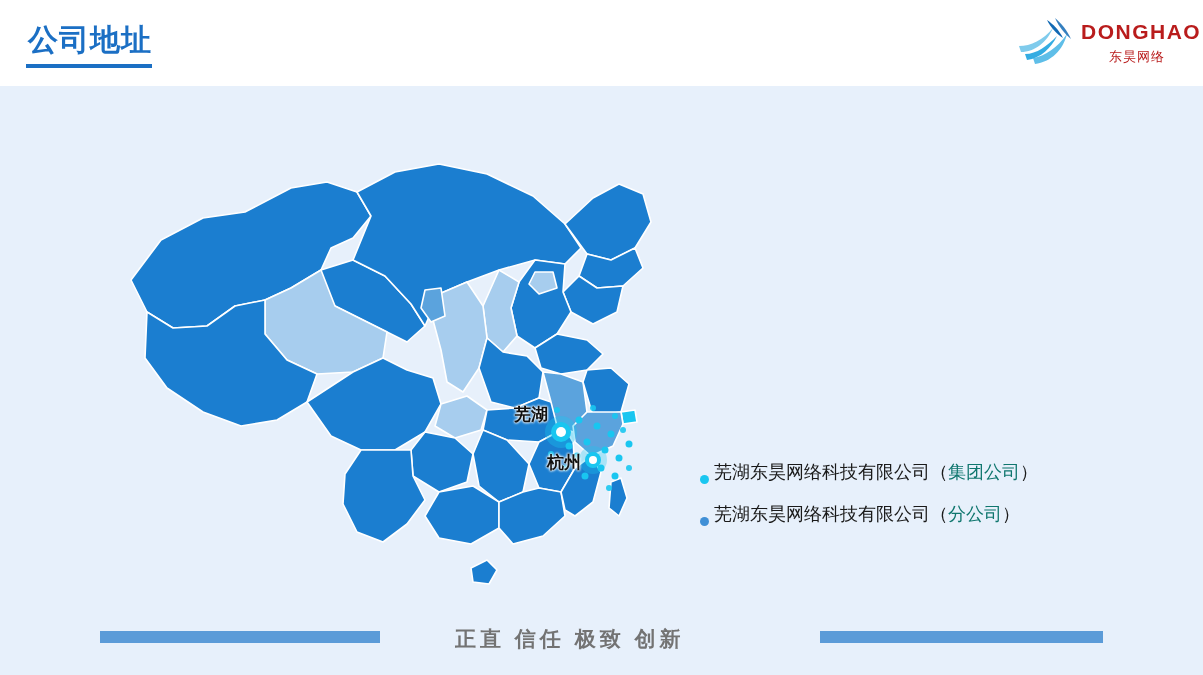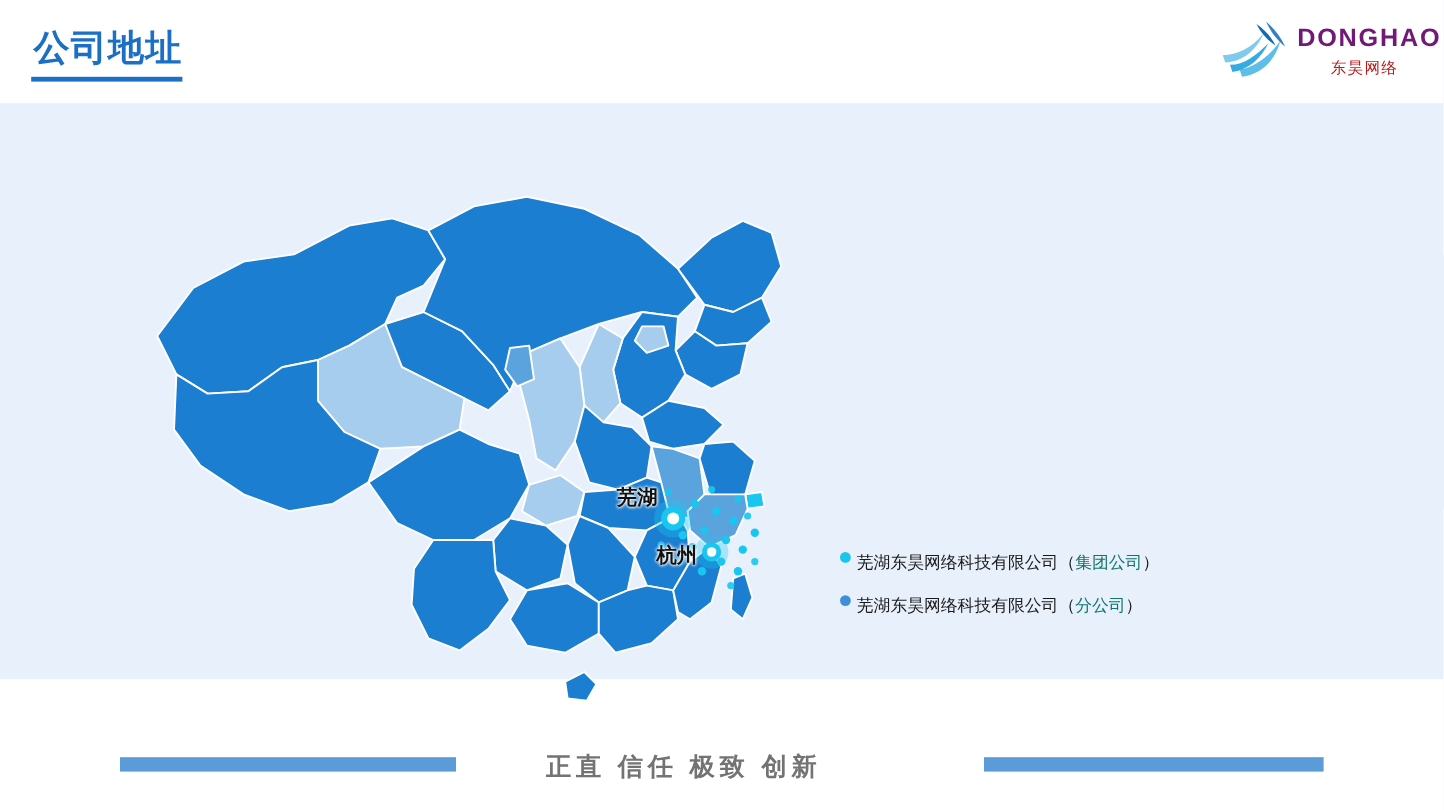--- a/index.html
+++ b/index.html
@@ -4,21 +4,21 @@
 <style>
   * { box-sizing: border-box; margin: 0; padding: 0; }
   html, body {
     width: 1203px; height: 675px;
     font-family: "Liberation Sans", "DejaVu Sans", sans-serif;
     background: #ffffff;
     overflow: hidden;
   }
   .slide {
     position: relative;
-    width: 1203px; height: 566px;
+    width: 1203px; height: 675px;
     background: #e7f0fb;
   }
   
   .header {
     position: absolute; left: 0; top: 0;
     width: 1203px; height: 86px;
     background: #ffffff;
   }
   .header-title {
     position: absolute; left: 28px; top: 20px;
@@ -31,21 +31,21 @@
     width: 126px; height: 4px;
     background: #1b6fc4;
   }
   .logo {
     position: absolute; right: 16px; top: 10px;
     width: 170px; height: 64px;
   }
   .logo-mark { position: absolute; left: 0; top: 4px; width: 62px; height: 52px; }
   .logo-text {
     position: absolute; left: 64px; top: 10px;
-    font-size: 21px; font-weight: bold; color: #701a75; letter-spacing: 1.5px;
+    font-size: 21px; font-weight: bold; color: #b91c1c; letter-spacing: 1.5px;
   }
   .logo-sub {
     position: absolute; left: 92px; top: 38px;
     font-size: 13px; color: #b91c1c; letter-spacing: 1px;
   }
   
   .map-wrap {
     position: absolute; left: 95px; top: 120px;
     width: 590px; height: 490px;
   }
@@ -58,23 +58,23 @@
     text-align: right;
   }
   #label-wuhu { left: 419px; top: 283px; }
   #label-hangzhou { left: 452px; top: 331px; }
   
   .legend {
     position: absolute; left: 700px; top: 460px;
     width: 420px;
   }
   .legend-row {
-    display: flex; align-items: flex-start;
+    display: flex; align-items: flex-end;
     margin-bottom: 18px;
-    font-size: 14px; color: #1a1a1a;
+    font-size: 18px; color: #1a1a1a;
     white-space: nowrap;
   }
   .dot { width: 9px; height: 9px; border-radius: 50%; margin-right: 5px; flex: 0 0 auto; }
   .dot-cyan { background: #19c6f0; }
   .dot-blue { background: #3f8fd6; }
   .dot-black { background: #111111; width: 7px; height: 7px; }
   .red { color: #0f766e; }
   
   .footer-bar-left {
     position: absolute; left: 100px; top: 631px;

